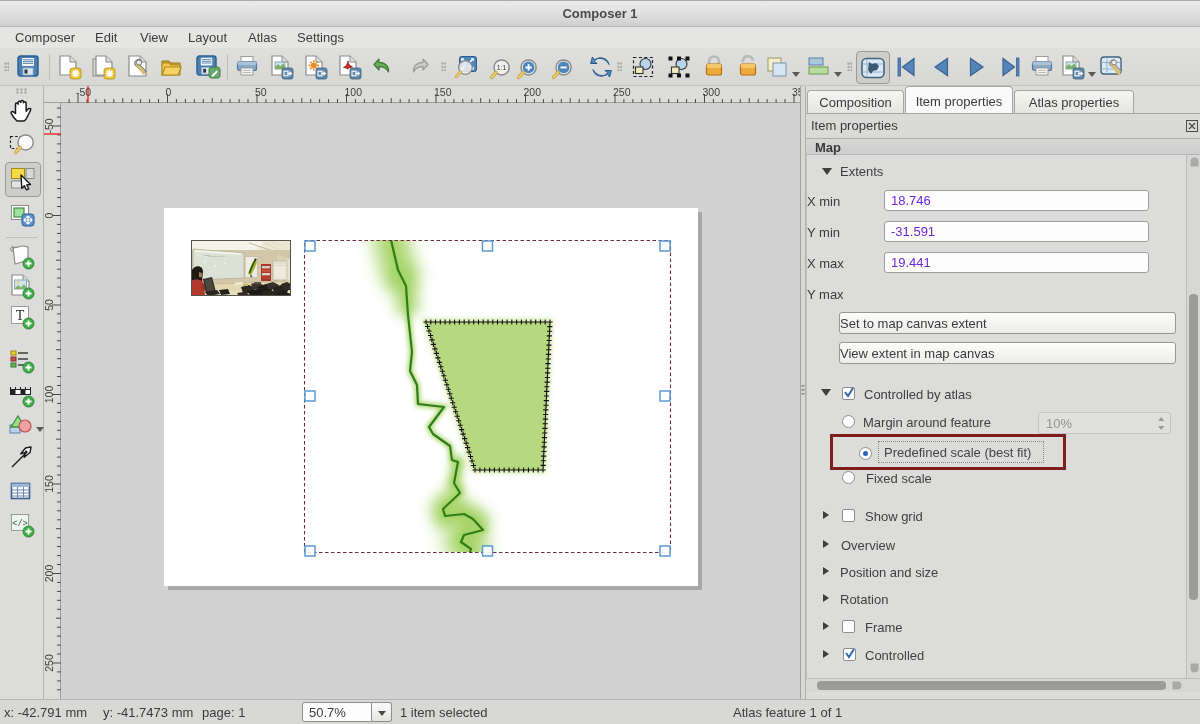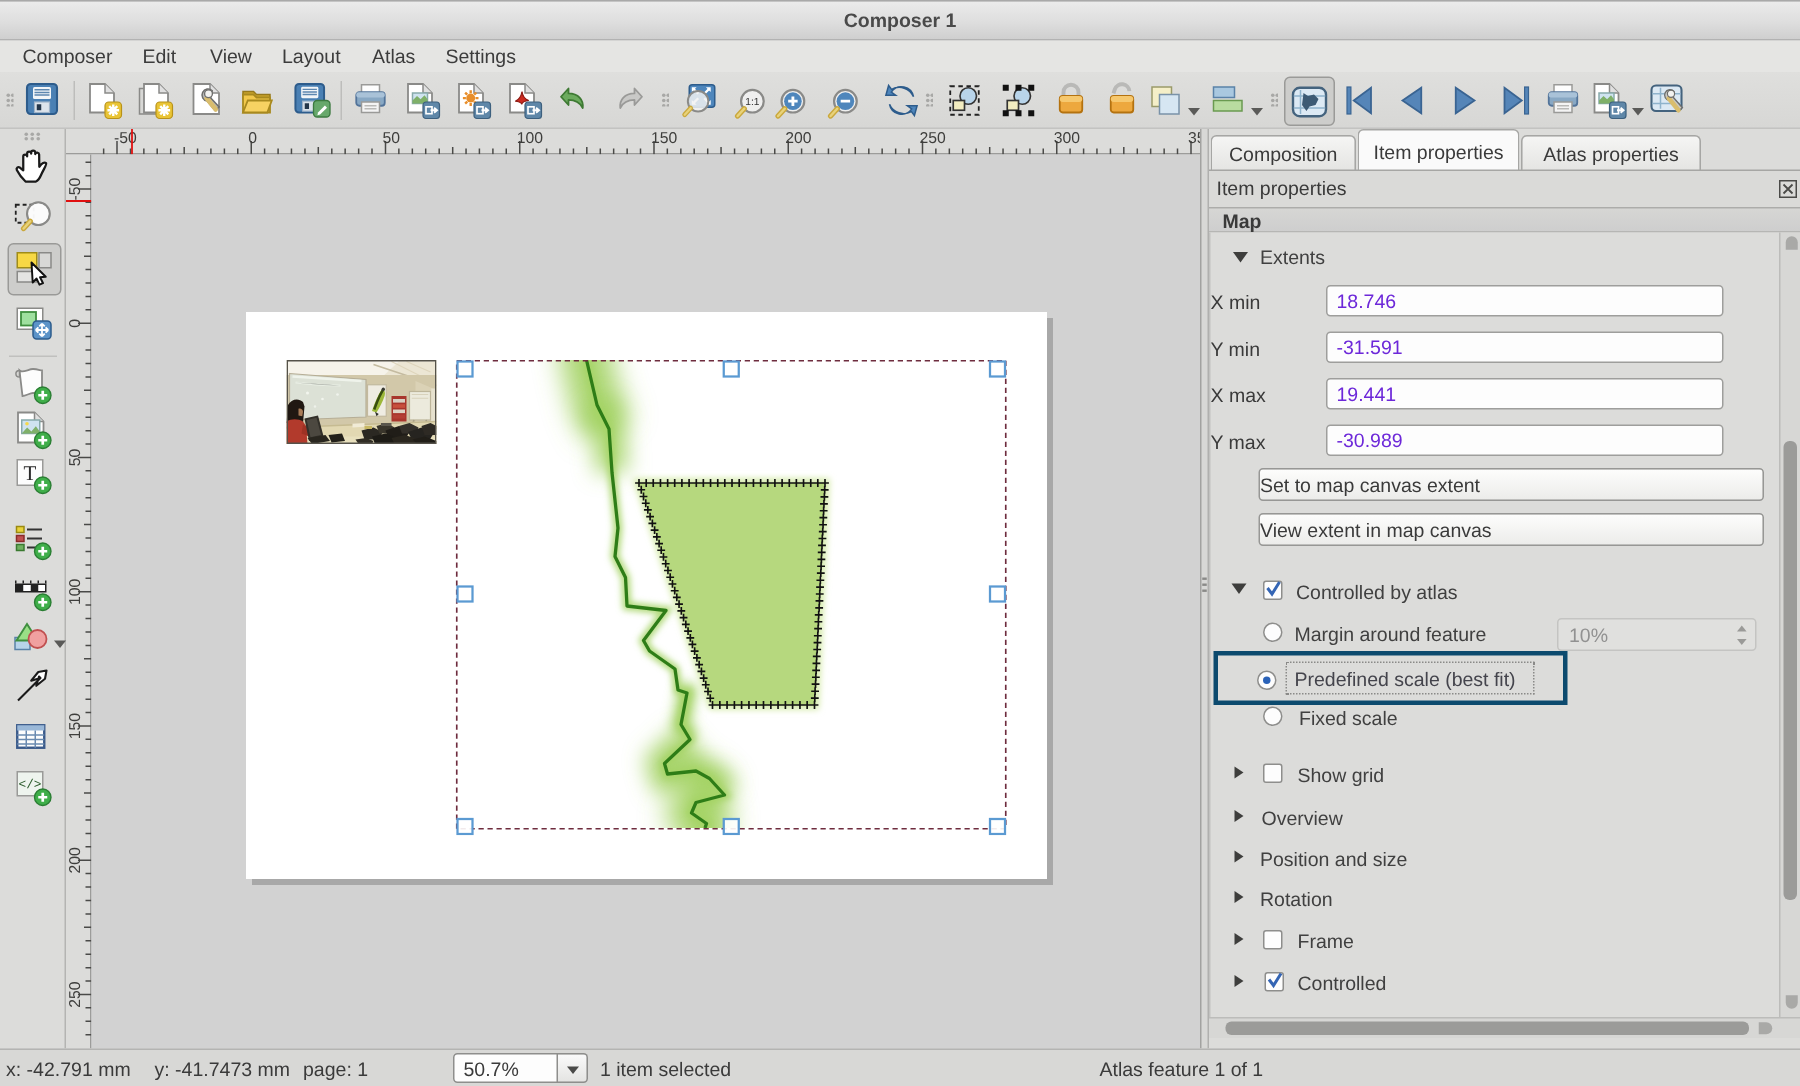--- a/index.html
+++ b/index.html
@@ -40,21 +40,21 @@
 .trdown{border-left:5px solid transparent;border-right:5px solid transparent;border-top:7px solid #3e3e3c}
 .trright{border-top:4.5px solid transparent;border-bottom:4.5px solid transparent;border-left:6.5px solid #3e3e3c}
 #vscroll{left:380px;top:69px;width:14px;height:523px;background:#d7d7d5;border-left:1px solid #bcbcba}
 #vthumb{left:2px;top:139px;width:9px;height:306px;background:#9b9b99;border-radius:4px}
 #hscroll{left:0;top:592px;width:394px;height:14px;background:#d7d7d5;border-top:1px solid #bcbcba}
 #hthumb{left:11px;top:2px;width:349px;height:9px;background:#9b9b99;border-radius:4px}
 #statusbar{left:0;top:699px;width:1200px;height:25px;background:#d8d8d6;border-top:1px solid #b4b4b2;font-size:13px;color:#3a3a3a}
 .st{position:absolute;top:5px}
 #zoombox{left:302px;top:2px;width:90px;height:20px}
 #spin{left:231px;top:257px;width:133px;height:22px;background:#e0e0de;border:1px solid #c4c4c2;border-radius:3px;color:#919191;font-size:13px;padding:3px 0 0 7px}
-#redbox{left:2px;top:279px;width:236px;height:36px;border:3px solid #0c4a6e}
+#redbox{left:23px;top:279px;width:236px;height:36px;border:3px solid #7f1d1d}
 #focus{left:45px;top:4px;width:166px;height:22px;border:1px dotted #8a8a88}
 
 </style></head><body>
 <div id="titlebar" class="abs"></div>
 <div id="title" class="abs">Composer 1</div>
 <div id="menubar" class="abs">
 <span class="menu" style="left:15px">Composer</span>
 <span class="menu" style="left:95px">Edit</span>
 <span class="menu" style="left:140px">View</span>
 <span class="menu" style="left:188px">Layout</span>
@@ -608,21 +608,20 @@
 <div id="pcontent" class="abs">
       <div class="tri trdown abs" style="left:15px;top:13px"></div>
       <span class="row" style="left:33px;top:9px">Extents</span>
       <span class="ilabel" style="top:39px">X min</span>
       <div class="input" style="top:35px">18.746</div>
       <span class="ilabel" style="top:70px">Y min</span>
       <div class="input" style="top:66px">-31.591</div>
       <span class="ilabel" style="top:101px">X max</span>
       <div class="input" style="top:97px">19.441</div>
       <span class="ilabel" style="top:132px">Y max</span>
-      <div class="input" style="top:128px">-30.989</div>
       <div class="btn" style="top:157px">Set to map canvas extent</div>
       <div class="btn" style="top:187px">View extent in map canvas</div>
       <div class="tri trdown abs" style="left:14px;top:234px"></div>
       <div class="cb" style="left:35px;top:232px">
         <svg width="13" height="13" style="position:absolute;left:-1px;top:-2px">
           <path d="M3 6l3 4 5-8" stroke="#3465b4" stroke-width="2" fill="none"></path>
         </svg>
       </div>
       <span class="row" style="left:57px;top:232px">Controlled by atlas</span>
       <div class="rad" style="left:35px;top:260px"></div>

